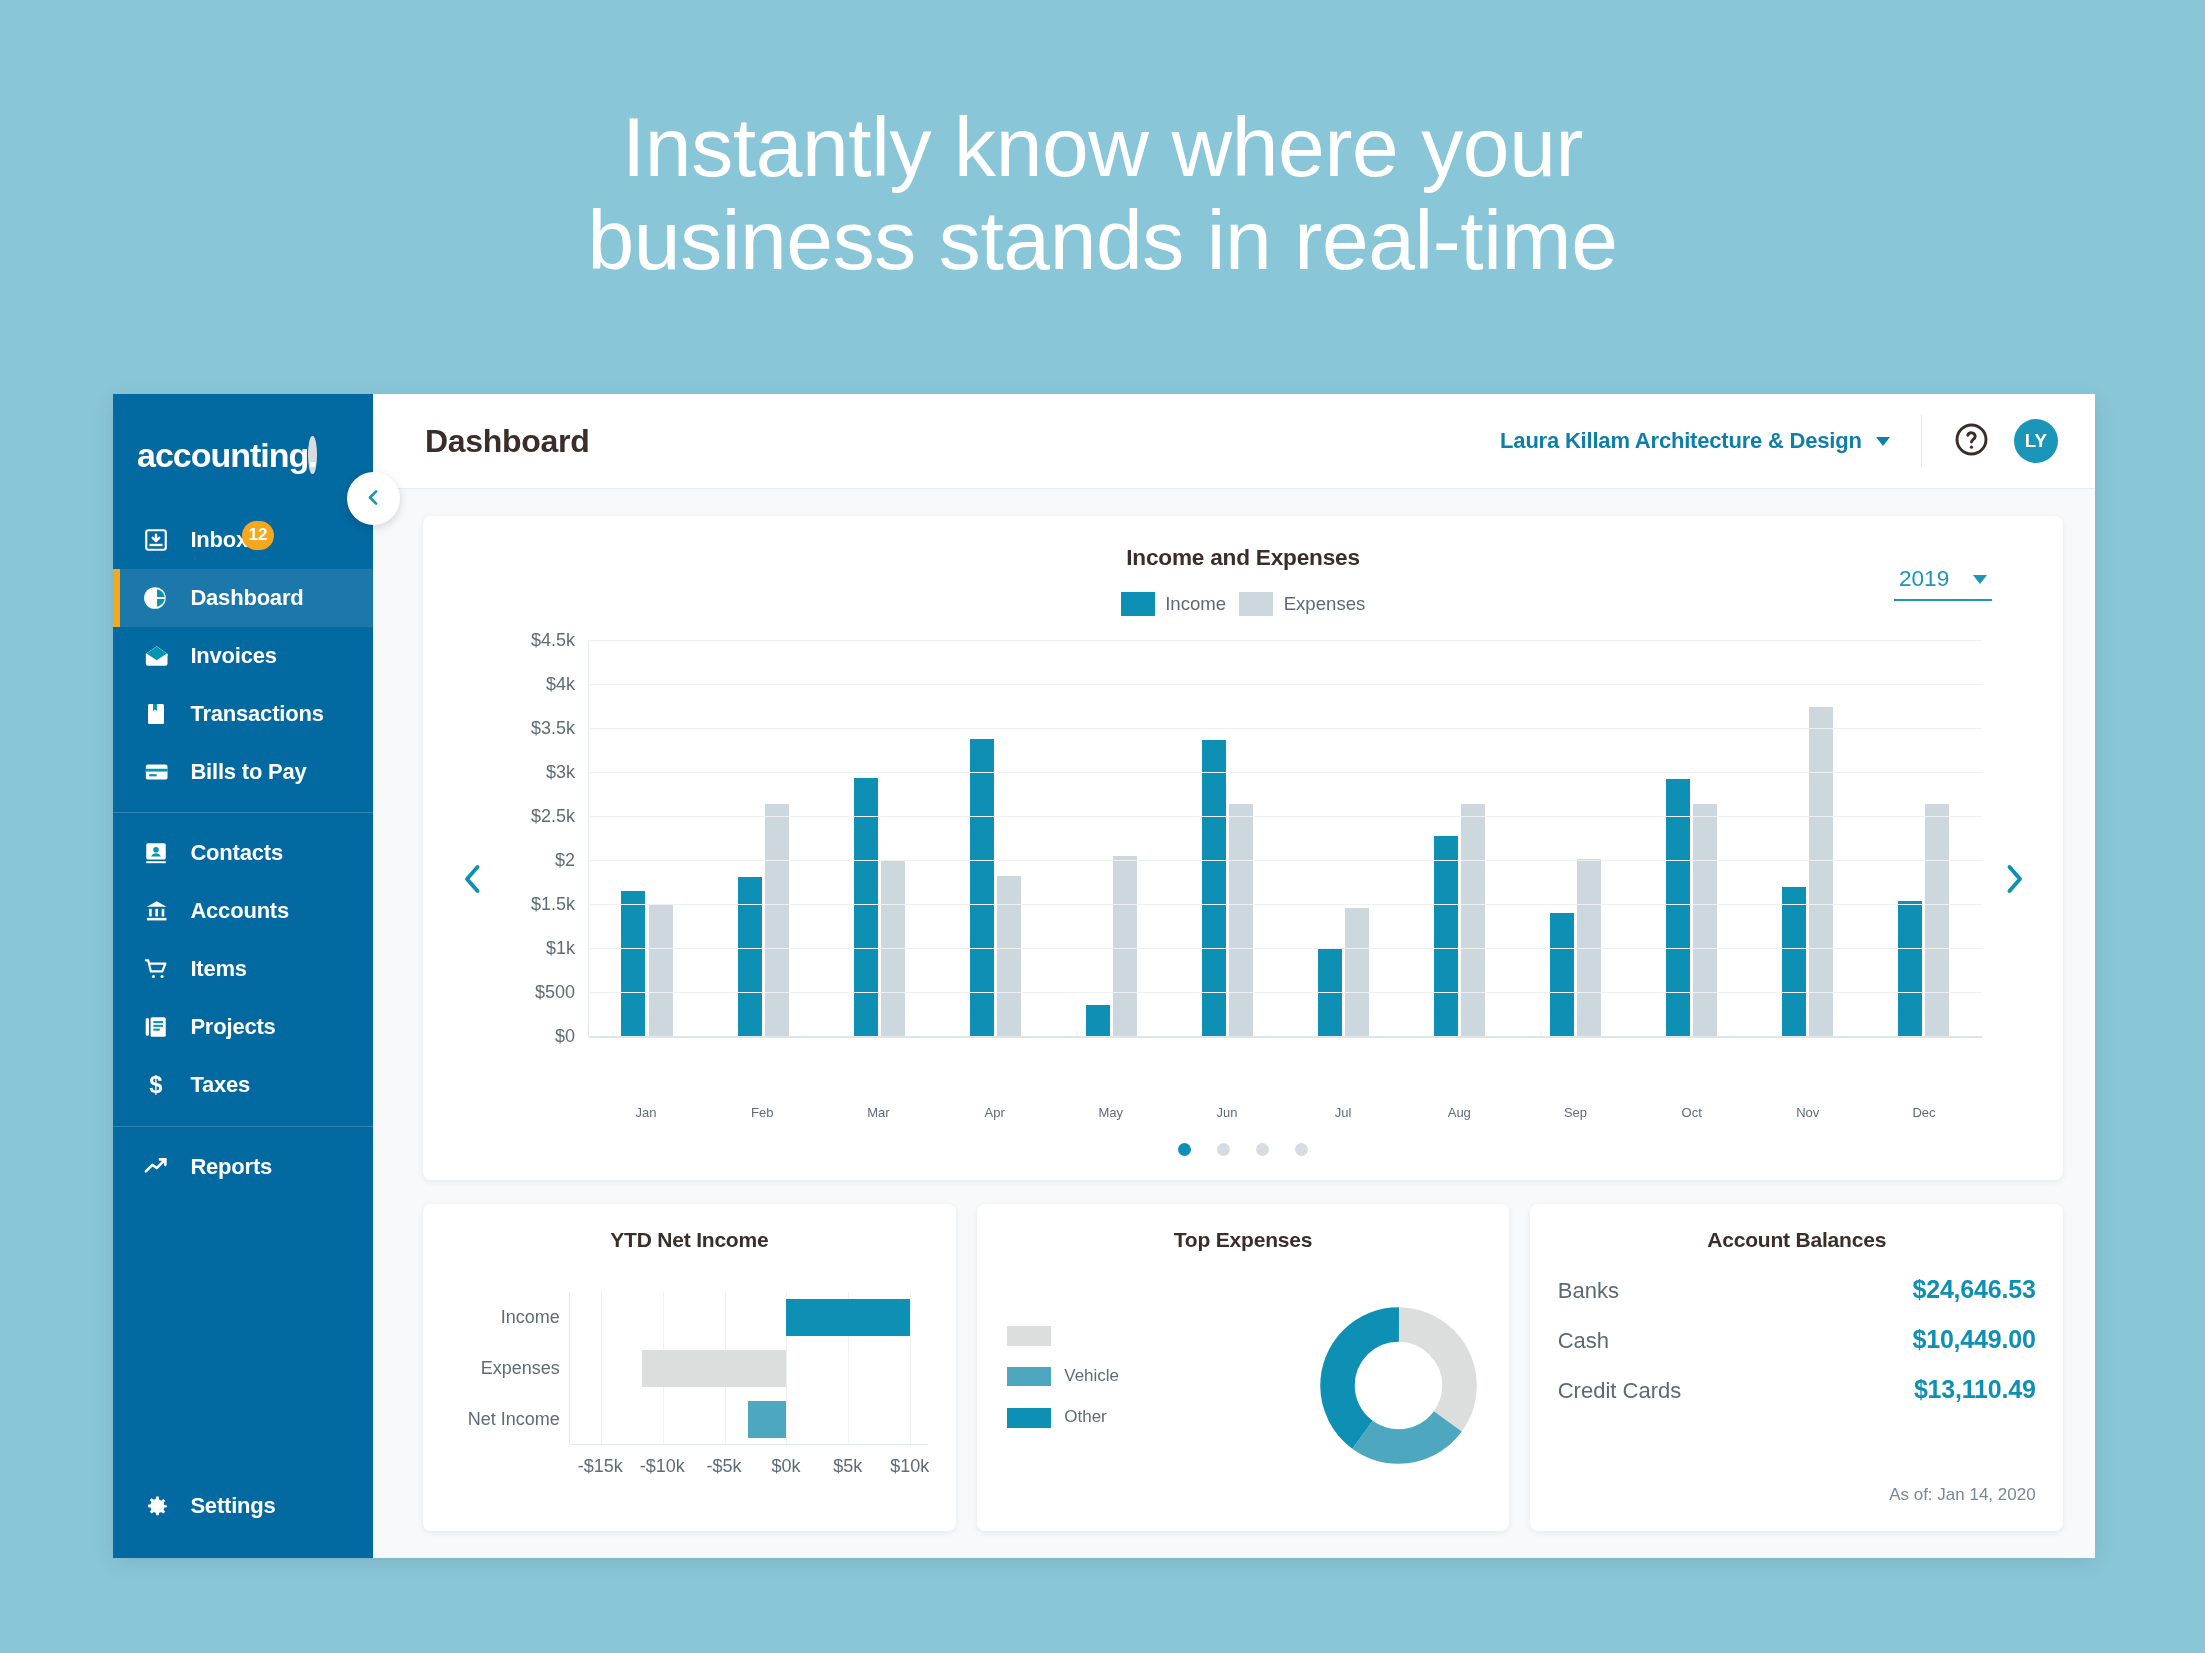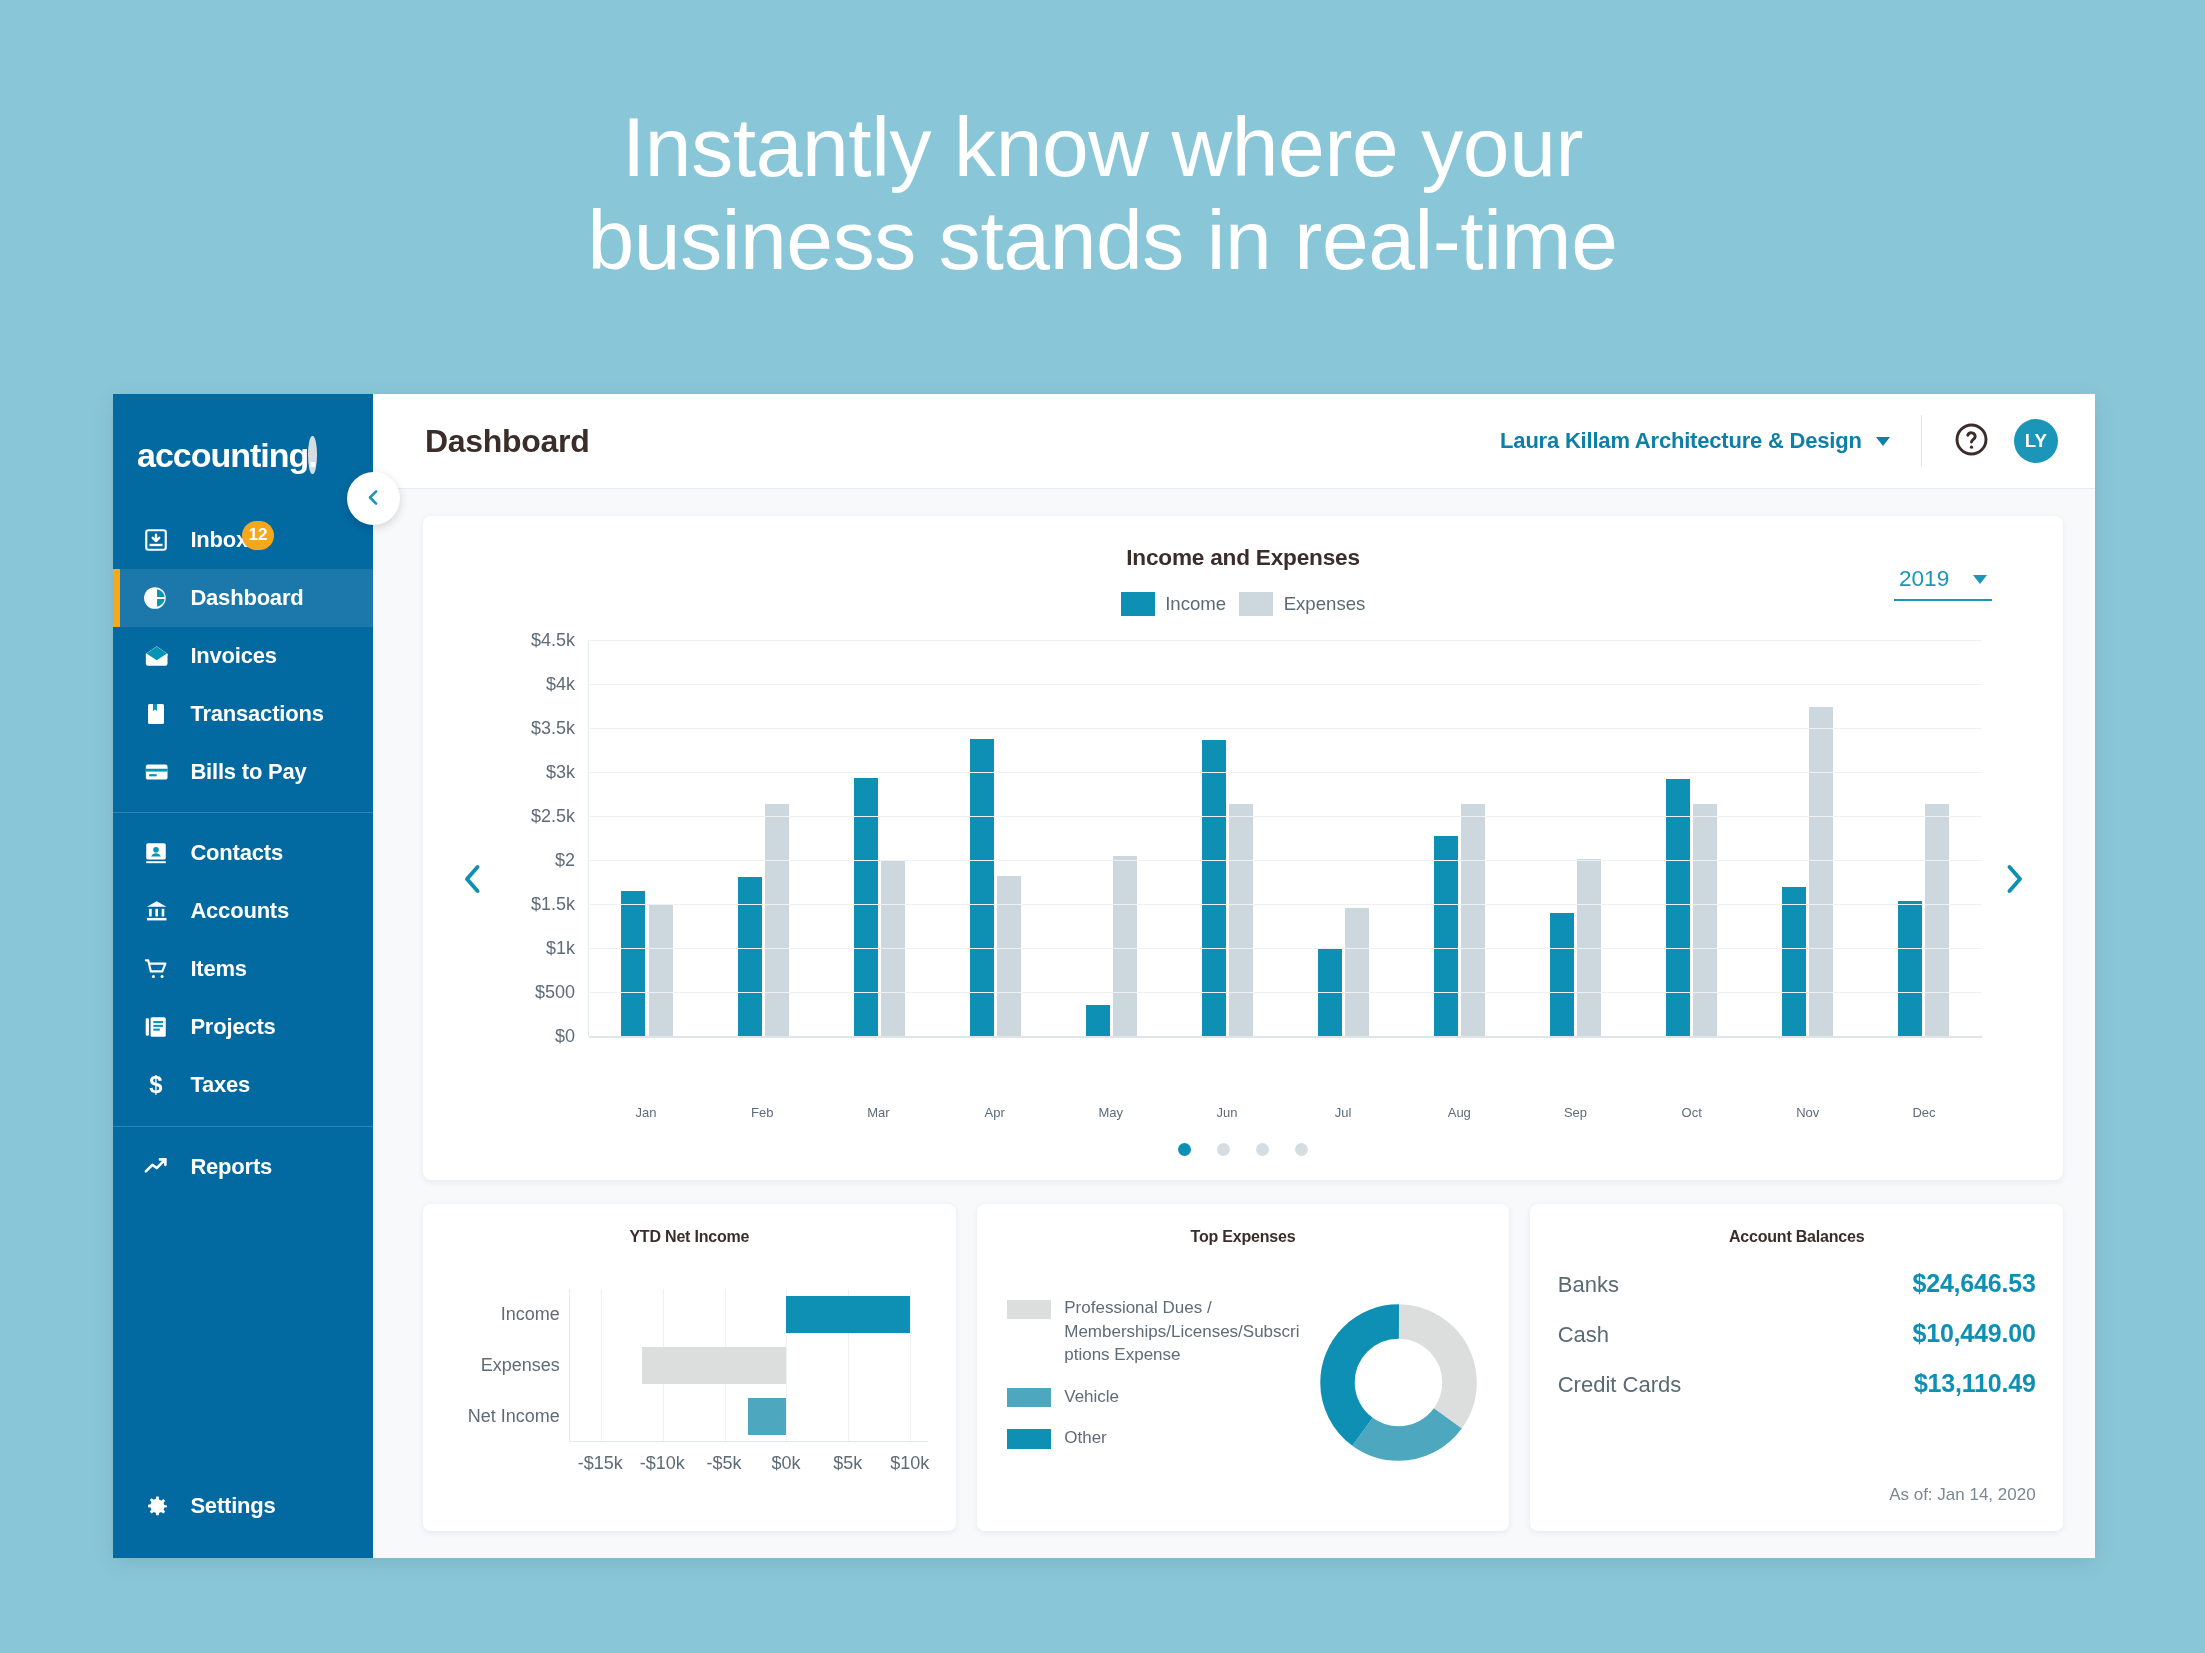--- a/index.html
+++ b/index.html
@@ -279,21 +279,21 @@
     flex: 1 1 auto;
     min-height: 0;
   }
   .bottom-card {
     flex: 1 1 0; min-width: 0;
     padding: 24px 27.4px 21px 27.4px;
     display: flex; flex-direction: column;
   }
   .bottom-title {
     text-align: center;
-    font-size: 16px; font-weight: 700; color: #3b2e2a;
+    font-size: 21px; font-weight: 700; color: #3b2e2a;
     letter-spacing: -0.2px;
     margin-bottom: 8px;
   }
 
   
   .ytd-body { flex: 1 1 auto; display: flex; flex-direction: column; justify-content: center; padding-top: 4.8px; }
   .ytd-rows { display: flex; }
   .ytd-labels {
     width: 119px; flex: 0 0 119px;
     display: flex; flex-direction: column;
@@ -728,21 +728,20 @@
               </div>
           </div>
         </div>
 
         <div class="card bottom-card">
           <div class="bottom-title">Top Expenses</div>
           <div class="exp-body">
             <div class="exp-legend">
               <div class="exp-row">
                 <span class="exp-swatch" style="background:#dcdedd"></span>
-                <span class="exp-text">Professional Dues / Memberships/Licenses/Subscriptions Expense</span>
               </div>
               <div class="exp-row">
                 <span class="exp-swatch" style="background:#4da7bf"></span>
                 <span class="exp-text">Vehicle</span>
               </div>
               <div class="exp-row">
                 <span class="exp-swatch" style="background:#0e90b4"></span>
                 <span class="exp-text">Other</span>
               </div>
             </div>

